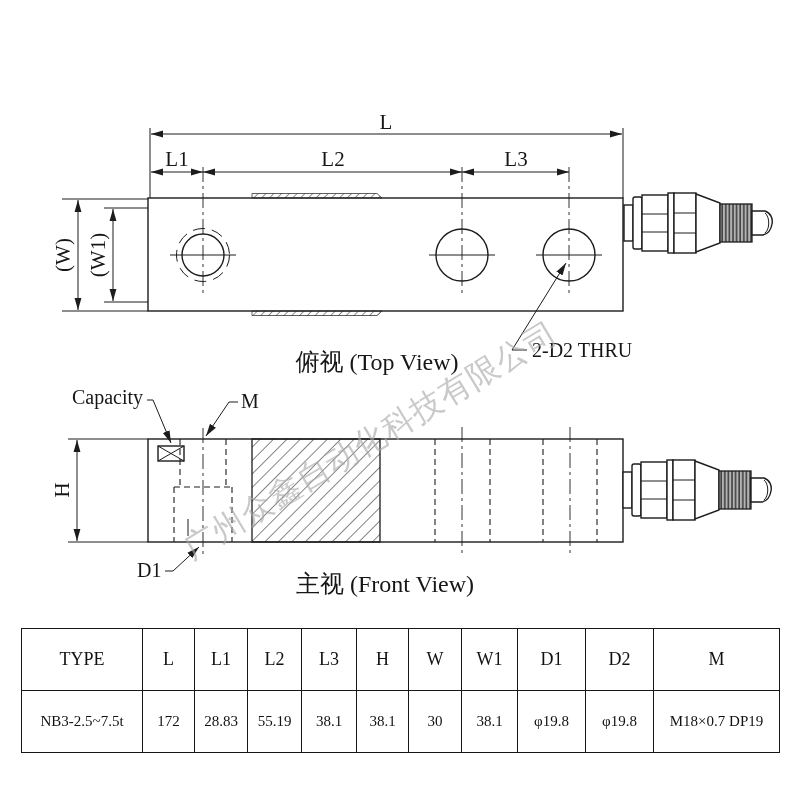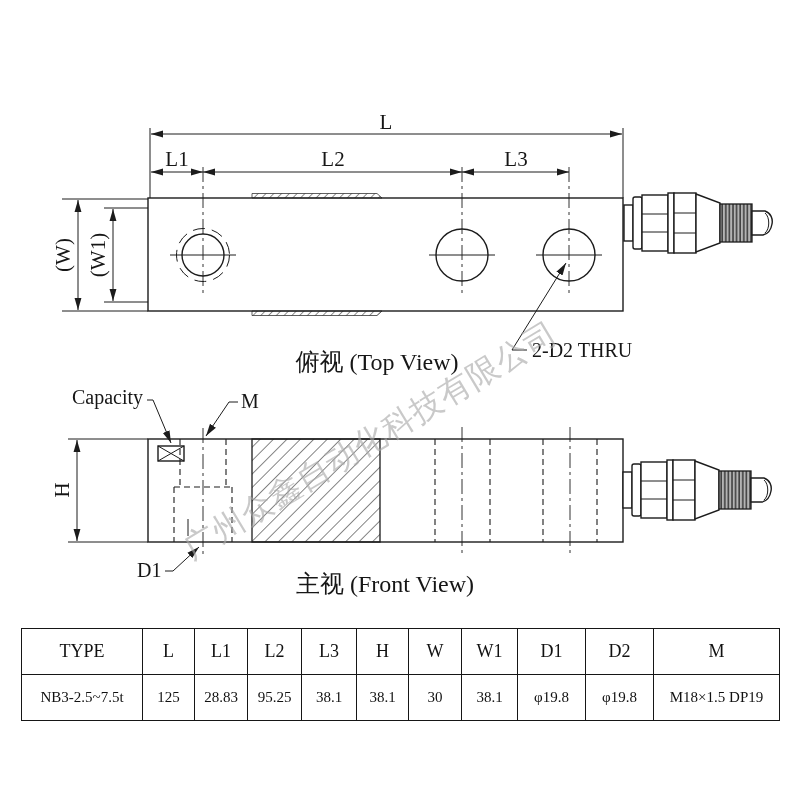--- a/index.html
+++ b/index.html
@@ -15,21 +15,21 @@
   .oln{stroke:#1c1c1c;stroke-width:1.4;fill:none;}
   .thin{stroke:#1c1c1c;stroke-width:1;fill:none;}
   .hid{stroke:#1c1c1c;stroke-width:1.1;fill:none;stroke-dasharray:6 4;}
   .cl{stroke:#1c1c1c;stroke-width:.9;fill:none;stroke-dasharray:15 4 3 4;}
   .dim{stroke:#1c1c1c;stroke-width:1;fill:none;}
   .ldr{stroke:#1c1c1c;stroke-width:1;fill:none;}
   #spec-table{position:absolute;left:21px;top:628px;width:758px;
       border-collapse:collapse;table-layout:fixed;}
   #spec-table th,#spec-table td{border:1.7px solid #161616;text-align:center;
       vertical-align:middle;height:29px;font-weight:normal;font-size:18px;
-      color:#111;padding:8px 1px;overflow:hidden;white-space:nowrap;}
+      color:#111;padding:16px 1px;overflow:hidden;white-space:nowrap;}
   #spec-table td{font-size:15px;}
 </style>
 </head>
 <body>
 
 <svg width="800" height="800" viewBox="0 0 800 800">
   <defs>
     <marker id="arr" viewBox="0 0 12 8" refX="11.5" refY="4" markerWidth="13" markerHeight="8.7" markerUnits="userSpaceOnUse" orient="auto-start-reverse">
       <path d="M0,0.7 L11.5,4 L0,7.3 Z" fill="#1c1c1c"></path>
     </marker>
@@ -175,25 +175,25 @@
     <th>L3</th>
     <th>H</th>
     <th>W</th>
     <th>W1</th>
     <th>D1</th>
     <th>D2</th>
     <th>M</th>
   </tr>
   <tr>
     <td>NB3-2.5~7.5t</td>
-    <td>125</td>
+    <td>172</td>
     <td>28.83</td>
-    <td>95.25</td>
+    <td>55.19</td>
     <td>38.1</td>
     <td>38.1</td>
     <td>30</td>
     <td>38.1</td>
     <td>φ19.8</td>
     <td>φ19.8</td>
-    <td>M18×1.5 DP19</td>
+    <td>M18×0.7 DP19</td>
   </tr>
 </tbody>
   </table>
 
 </body></html>

